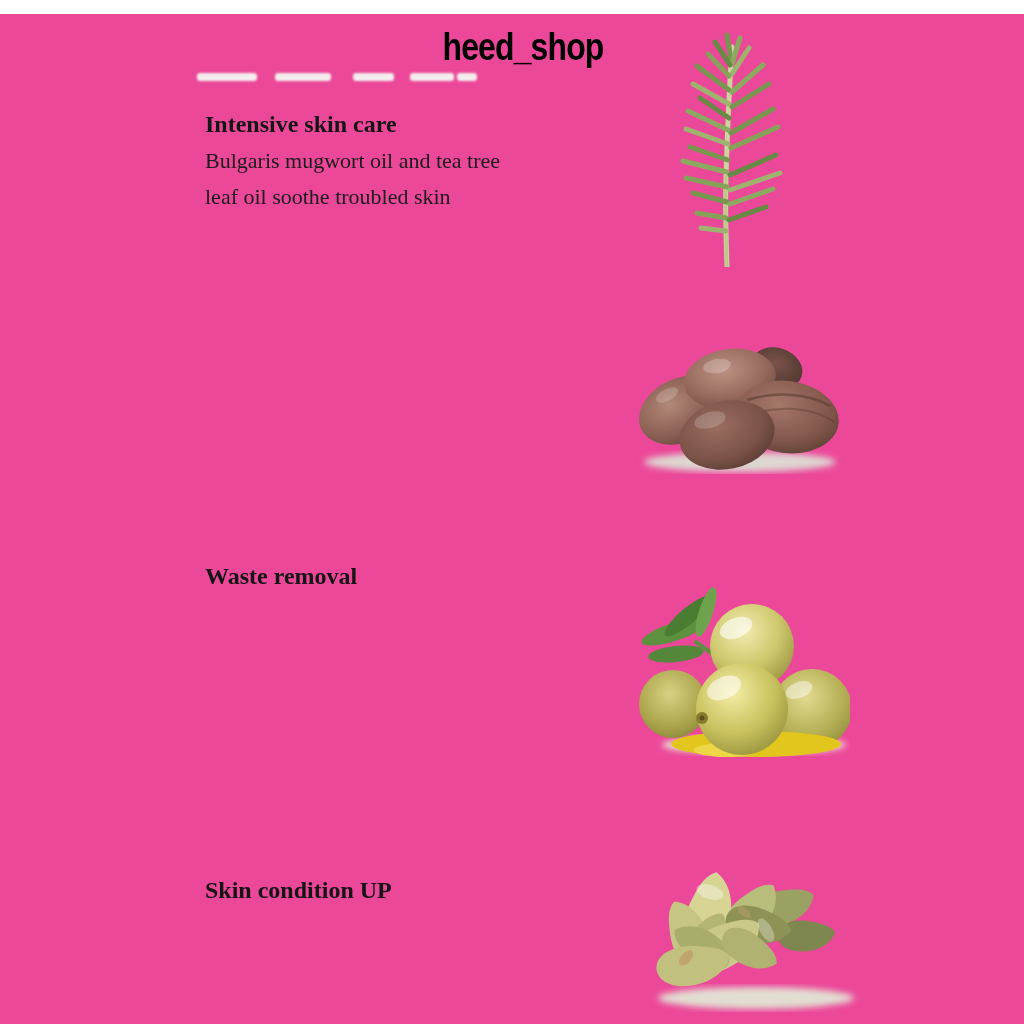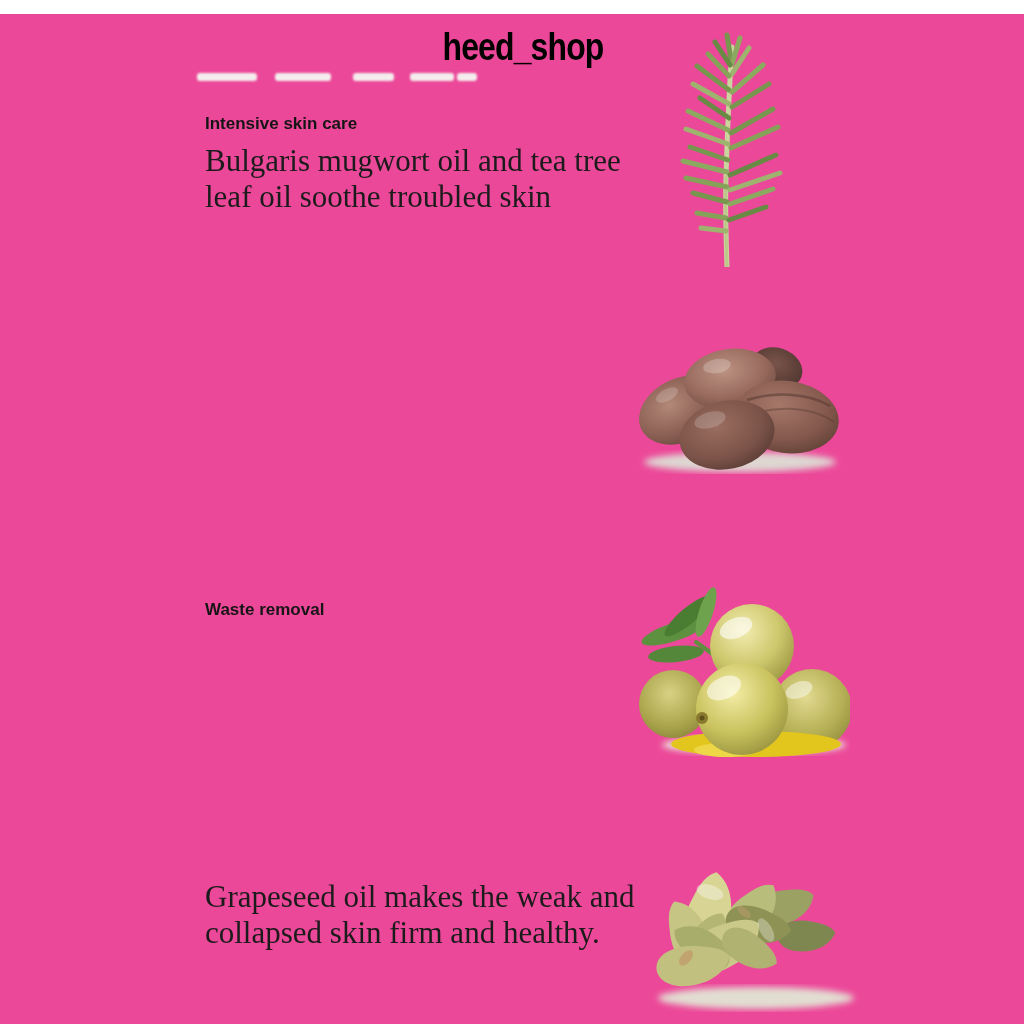--- a/index.html
+++ b/index.html
@@ -18,28 +18,28 @@
   .watermark i{
     position:absolute;top:0;height:8px;border-radius:3px;
     background:#f4eded;filter:blur(1.2px);display:block;
   }
   .wm1{left:197px;width:60px;}
   .wm2{left:275px;width:56px;}
   .wm3{left:353px;width:41px;}
   .wm4{left:410px;width:44px;}
   .wm5{left:457px;width:20px;background:#f8f3f3;}
   .section{position:absolute;left:205px;width:440px;}
-  .sec1{top:95px;} .sec2{top:320px;} .sec3{top:581px;} .sec4{top:861px;}
+  .sec1{top:95px;} .sec2{top:320px;} .sec3{top:547px;} .sec4{top:861px;}
   .section h2{
-    margin:0;font-family:Liberation Sans, sans-serif;font-weight:700;
-    font-size:17px;line-height:30px;color:#151515;
+    margin:0;font-family:Liberation Serif, serif;font-weight:700;
+    font-size:24px;line-height:30px;color:#151515;
   }
   .section p{
     margin:4px 0 0 0;font-family:"Liberation Serif",serif;font-weight:400;
-    font-size:31px;line-height:36px;color:#1b1b1b;white-space:pre-line;
+    font-size:22px;line-height:36px;color:#1b1b1b;white-space:pre-line;
   }
   figure{margin:0;position:absolute;}
   .fig-rosemary{left:645px;top:18px;width:165px;height:235px;}
   .fig-jojoba{left:622px;top:326px;width:238px;height:136px;}
   .fig-olives{left:636px;top:566px;width:214px;height:180px;}
   .fig-grapeseed{left:648px;top:852px;width:215px;height:148px;}
   figure svg{display:block;width:100%;height:100%;}
 </style>
 </head>
 <body>
@@ -185,22 +185,21 @@
       <ellipse cx="120" cy="164" rx="85" ry="13" fill="#e2c61e"></ellipse>
       <ellipse cx="90" cy="170" rx="32" ry="7" fill="#eed747"></ellipse>
       <circle cx="106" cy="129" r="46" fill="url(#og3)"></circle>
       <ellipse cx="88" cy="108" rx="18" ry="11" fill="#ffffff" opacity="0.55" transform="rotate(-24 88 108)"></ellipse>
       <circle cx="66" cy="138" r="6" fill="#8a7a2e"></circle>
       <circle cx="66" cy="138" r="2.5" fill="#5e511d"></circle>
     </svg>
   </figure>
 
   <section class="section sec4">
-    <p>Grapeseed oil makes the weak and
-collapsed skin firm and healthy.</p>
+    <h2>Skin condition UP</h2>
   </section>
   <figure class="fig-grapeseed">
     <svg viewBox="0 0 215 148" xmlns="http://www.w3.org/2000/svg">
       <defs>
         <path id="gs" d="M14,0 C26,6 32,22 28,40 C25,52 16,58 8,54 C0,50 -3,36 2,20 C5,9 8,3 14,0 Z"></path>
         <filter id="gsoft">
             <feGaussianBlur stdDeviation="3"></feGaussianBlur>
           </filter>
       </defs>
       <ellipse cx="108" cy="132" rx="98" ry="11" fill="#e2ddd1" filter="url(#gsoft)"></ellipse>

